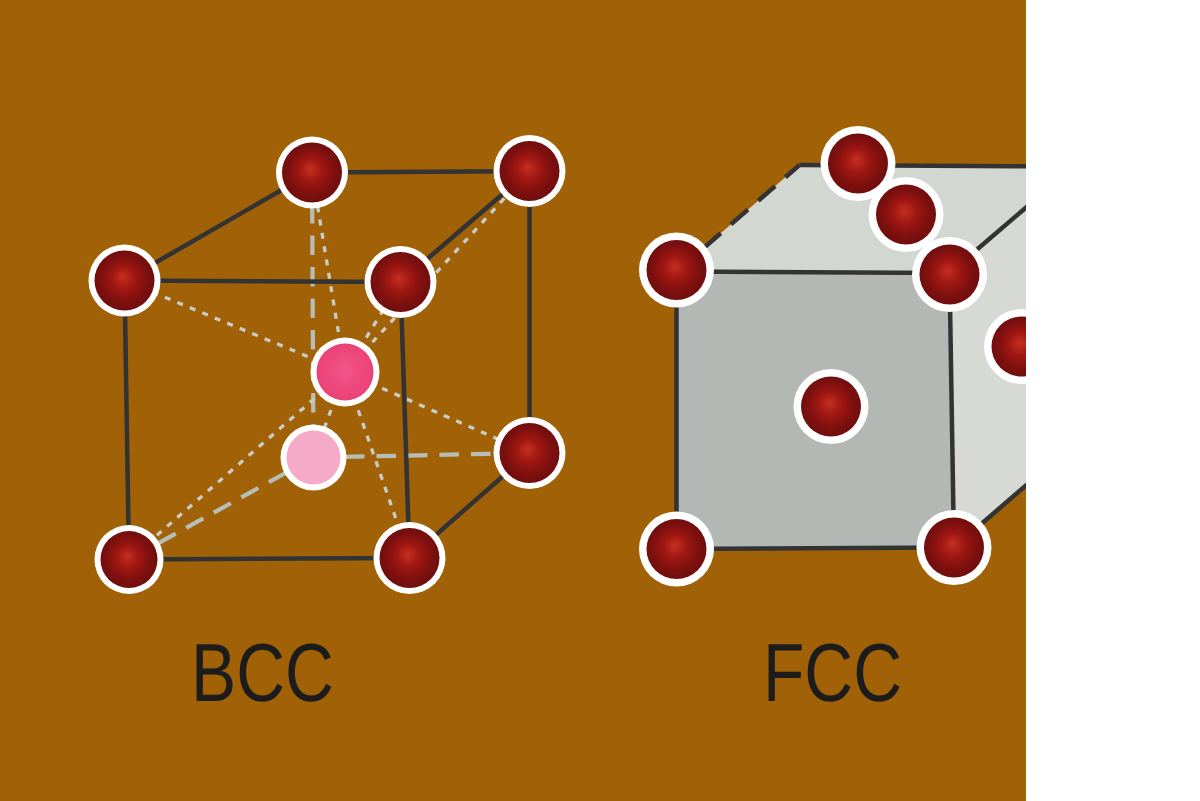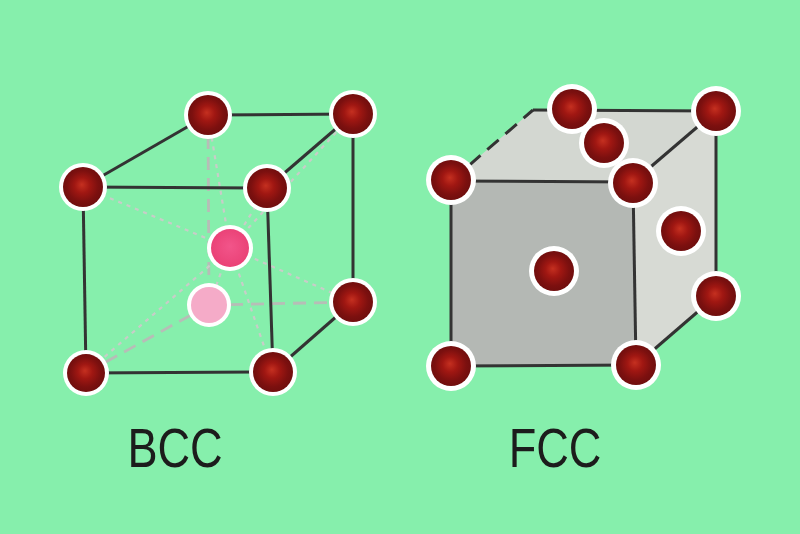--- a/index.html
+++ b/index.html
@@ -1,19 +1,19 @@
 <!DOCTYPE html>
 <html><head>
 <meta charset="utf-8">
 <style>
   html,body{margin:0;padding:0;}
   #page{
     position:relative;
-    width:800px;height:534px;
-    background:#86efac;
+    width:684px;height:534px;
+    background:#a16207;
     overflow:hidden;
     font-family:"Liberation Sans",sans-serif;
   }
   #figure-svg{position:absolute;left:0;top:0;}
   .struct-label{
     position:absolute;
     top:418px;
     width:200px;
     text-align:center;
     font-size:55px;

